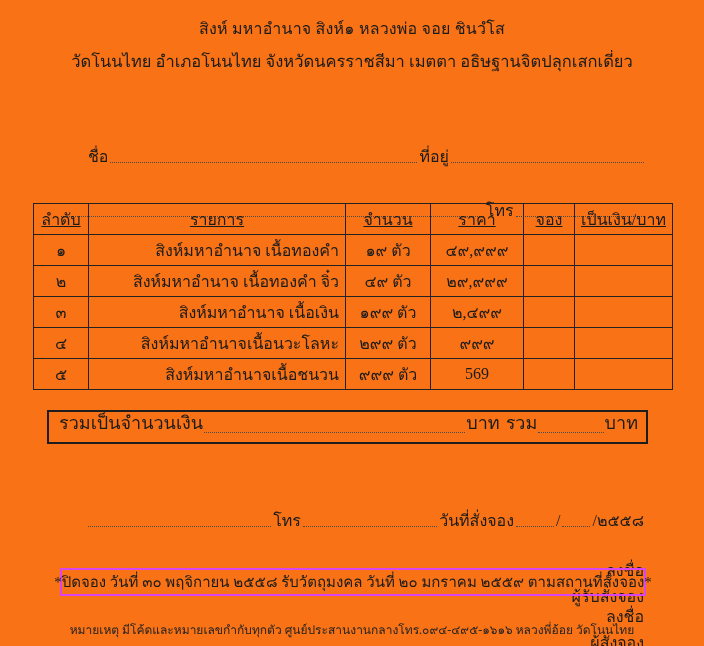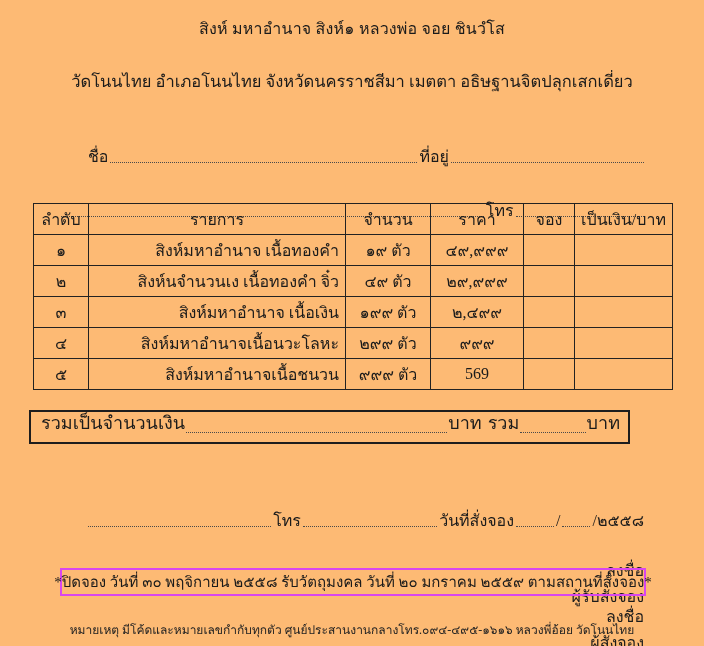--- a/index.html
+++ b/index.html
@@ -1,39 +1,39 @@
 <!DOCTYPE html>
 <html><head>
 <meta charset="utf-8">
 <style>
   html,body{margin:0;padding:0;background:#ffffff;}
   .page{
-    position:relative;width:704px;height:646px;background:#fdba74;
+    position:relative;width:704px;height:646px;background:#f97316;
     font-family:"Liberation Serif","DejaVu Serif",serif;
     color:#1b1b1b;overflow:hidden;
   }
   .abs{position:absolute;}
   .center{text-align:center;width:100%;}
   .title1{top:16px;font-size:16px;letter-spacing:.2px;}
-  .title2{top:68px;font-size:16.5px;}
+  .title2{top:48px;font-size:16.5px;}
   .fill-line{display:flex;align-items:flex-end;font-size:16px;line-height:20px;margin-top:43px;}
   .fill-line .lbl{white-space:nowrap;padding:0 1px;}
   .dots{flex-grow:1;border-bottom:1.5px dotted #4a4a4a;height:1px;margin:0 1px 4px 1px;}
   .dots.fix{flex-grow:0;}
   
   table.order{border-collapse:collapse;width:639px;table-layout:fixed;font-size:16px;}
   table.order th,table.order td{
     border:1.6px solid #222;height:30px;padding:0 6px;overflow:hidden;white-space:nowrap;
   }
-  table.order th{font-weight:normal;text-align:center;}
+  table.order th{font-weight:normal;text-align:center;text-decoration:underline;}
   td.c{text-align:center;}
   td.l{text-align:right;padding-left:10px;}
   
   .total-box{
-    left:29px;top:410px;width:601px;height:34px;border:2px solid #1d1d1d;
+    left:47px;top:410px;width:601px;height:34px;border:2px solid #1d1d1d;
     display:flex;align-items:flex-end;padding:0 8px 5px 10px;box-sizing:border-box;
     font-size:18px;
   }
   .total-box .lbl{white-space:nowrap;}
   .note-box{
     left:60px;top:568px;width:586px;height:28px;border:2px solid #d946ef;
     display:flex;align-items:center;justify-content:center;
     font-size:15px;box-sizing:border-box;white-space:nowrap;
   }
   .footer-note{top:620px;font-size:12px;color:#222;}
@@ -80,21 +80,21 @@
     <tr>
       <td class="c">๑</td>
       <td class="l">สิงห์มหาอำนาจ เนื้อทองคำ</td>
       <td class="c">๑๙ ตัว</td>
       <td class="c">๔๙,๙๙๙</td>
       <td class="c"></td>
       <td class="c"></td>
     </tr>
     <tr>
       <td class="c">๒</td>
-      <td class="l">สิงห์นจำนวนเง เนื้อทองคำ จิ๋ว</td>
+      <td class="l">สิงห์มหาอำนาจ เนื้อทองคำ จิ๋ว</td>
       <td class="c">๔๙ ตัว</td>
       <td class="c">๒๙,๙๙๙</td>
       <td class="c"></td>
       <td class="c"></td>
     </tr>
     <tr>
       <td class="c">๓</td>
       <td class="l">สิงห์มหาอำนาจ เนื้อเงิน</td>
       <td class="c">๑๙๙ ตัว</td>
       <td class="c">๒,๔๙๙</td>

